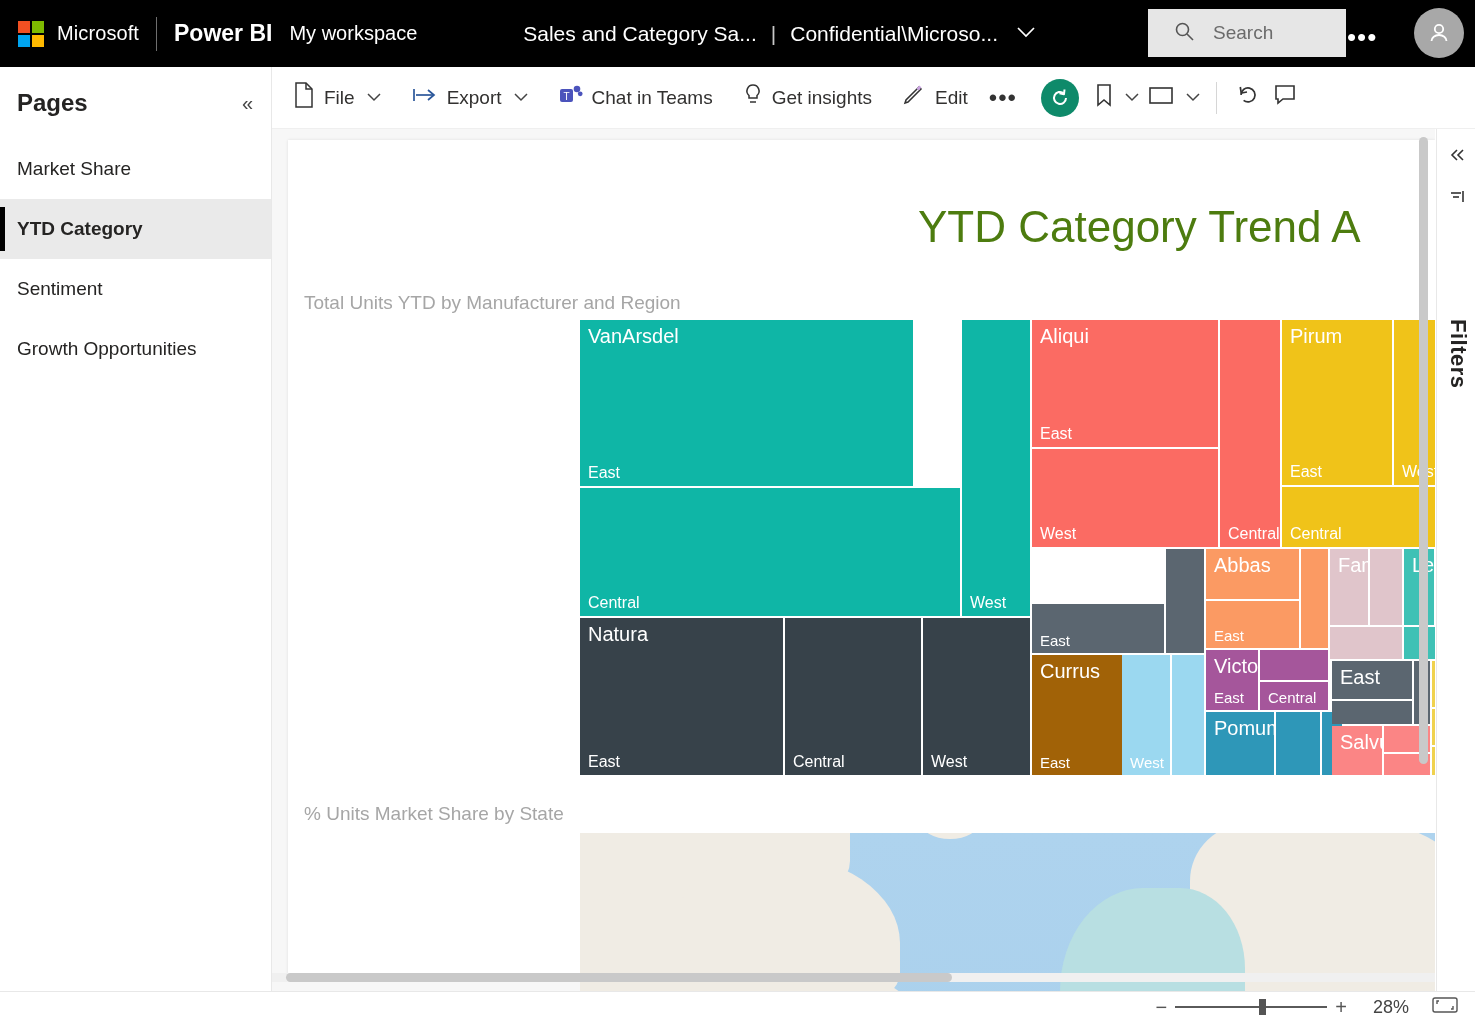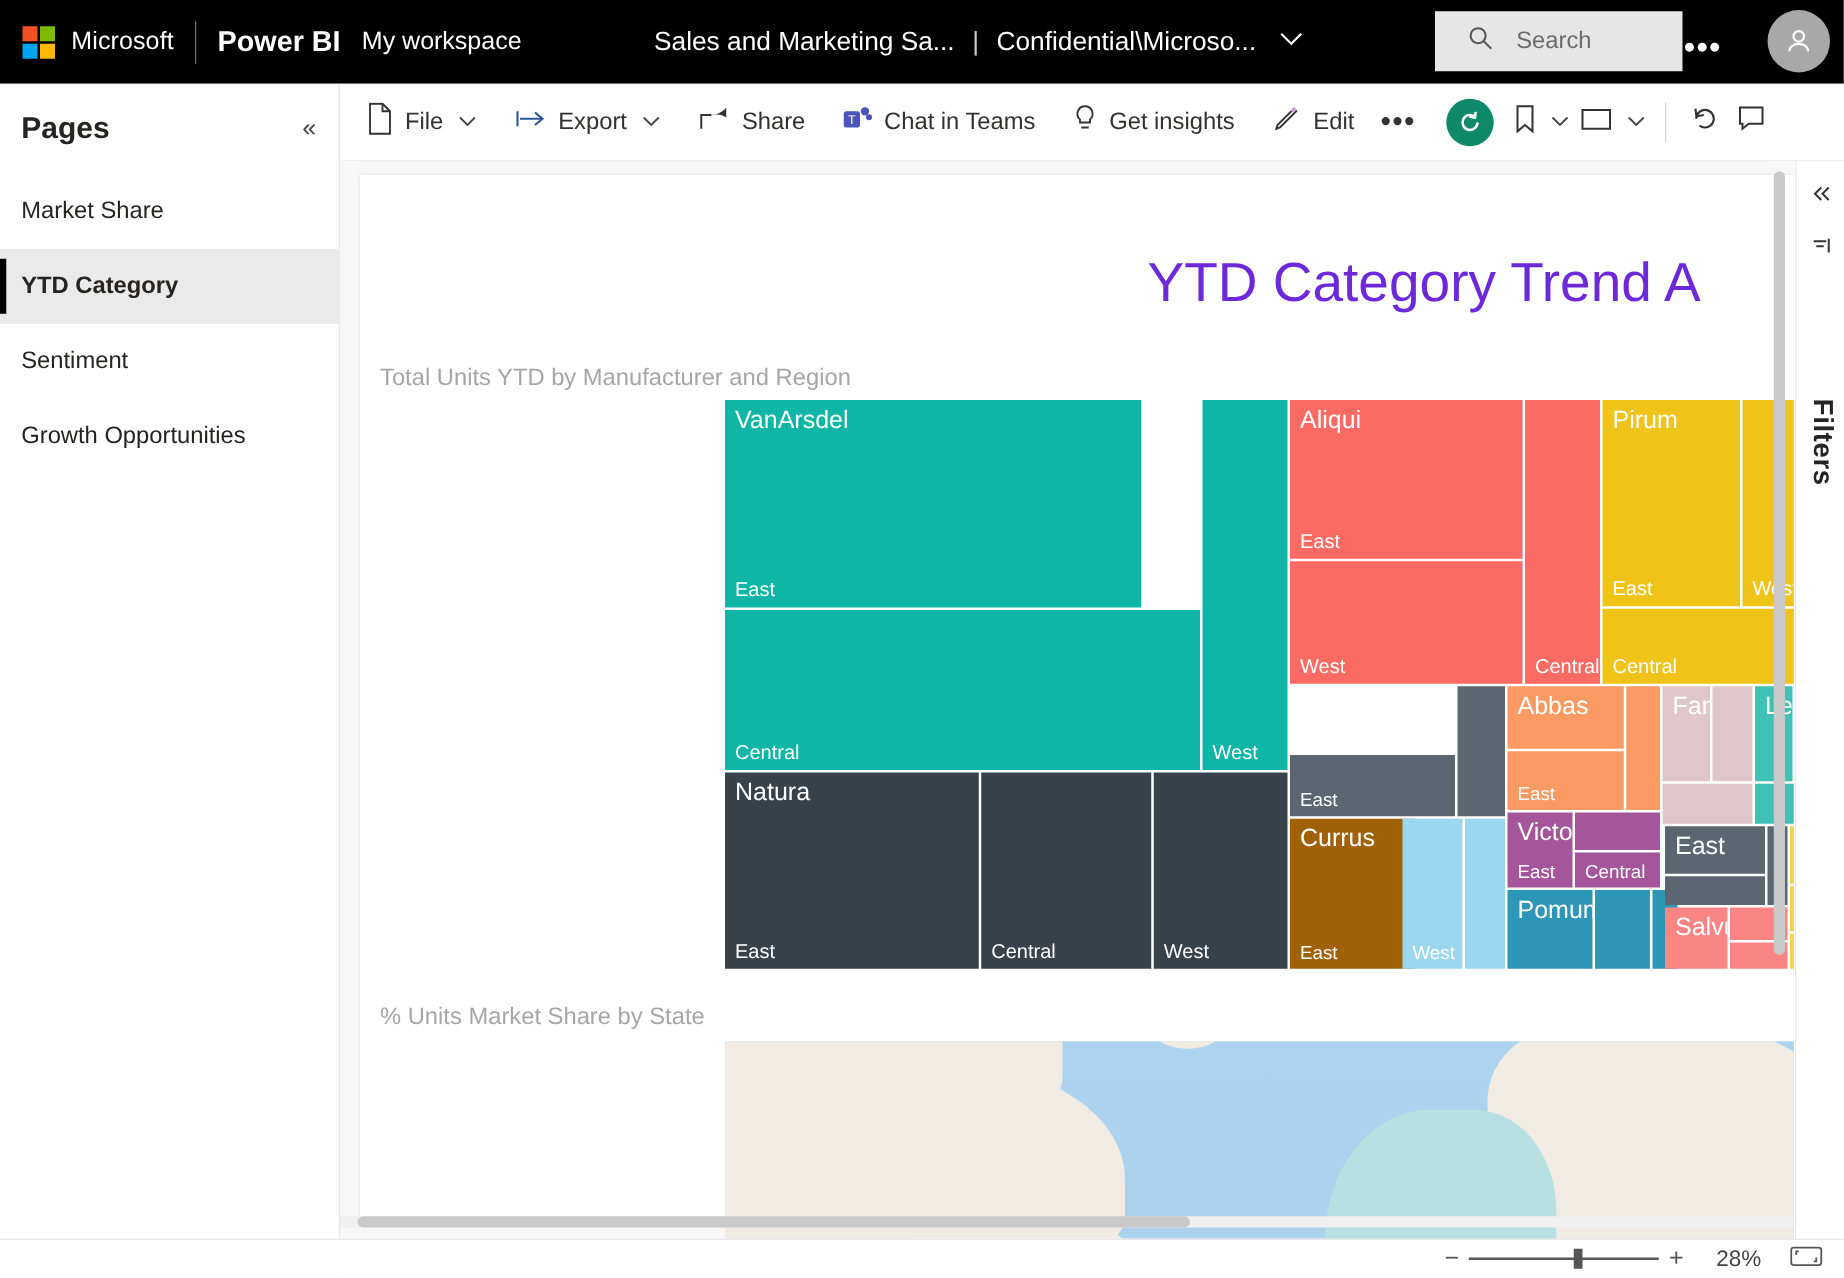--- a/index.html
+++ b/index.html
@@ -79,21 +79,21 @@
     background: #f7f7f7; overflow: hidden;
   }
   .hscroll-top {
     position: absolute; left: 286px; top: 129px; width: 1128px; height: 8px; background: #c9c9c9; border-radius: 4px;
   }
   .report-canvas {
     position: absolute; left: 16px; top: 11px; width: 1147px; height: 835px; background: #fff;
     box-shadow: 0 0 3px rgba(0,0,0,.10);
   }
   .report-heading {
-    position: absolute; left: 630px; top: 62px; font-size: 44px; color: #6d28d9; font-weight: 300;
+    position: absolute; left: 630px; top: 62px; font-size: 44px; color: #4d7c0f; font-weight: 300;
     white-space: nowrap;
   }
   .viz-title { position: absolute; font-size: 19px; color: #a6a6a6; white-space: nowrap; }
 
   
   .treemap { position: absolute; left: 292px; top: 180px; width: 878px; height: 455px; }
   .tile { position: absolute; overflow: hidden; }
   .tile .tname { position: absolute; left: 8px; top: 5px; color: #fff; font-size: 20px; white-space: nowrap; }
   .tile .treg { position: absolute; left: 8px; bottom: 4px; color: #fff; font-size: 16px; white-space: nowrap; }
   .tile .treg.sm { font-size: 15px; }
@@ -138,21 +138,21 @@
   <div class="ms-logo">
       <i></i>
       <i></i>
       <i></i>
       <i></i>
     </div>
   <div class="ms-name">Microsoft</div>
   <div class="divider-v"></div>
   <div class="pbi-name">Power BI</div>
   <div class="workspace">My workspace</div>
-  <div class="report-title-top">Sales and Marketing Sa...</div>
+  <div class="report-title-top">Sales and Category Sa...</div>
   <div class="pipe">|</div>
   <div class="sensitivity">Confidential\Microso...</div>
   <div class="chev-down">
     <svg width="20" height="13" viewBox="0 0 20 13">
         <path d="M2 2 L10 10 L18 2" stroke="#fff" stroke-width="1.7" fill="none"></path>
       </svg>
   </div>
   <div class="searchbox">
     <span class="sicon">
       <svg width="21" height="21" viewBox="0 0 21 21">
@@ -212,29 +212,20 @@
           <line x1="4" y1="9" x2="22" y2="9" stroke="#2b579a" stroke-width="1.7"></line>
           <path d="M16 4 L22 9 L16 14" stroke="#2b579a" stroke-width="1.7" fill="none"></path>
         </svg>
     </span>
     <span class="tb-label">Export</span>
     <span class="tb-caret">
       <svg width="16" height="10" viewBox="0 0 16 10">
           <path d="M2 2 L8 8 L14 2" stroke="#444" stroke-width="1.5" fill="none"></path>
         </svg>
     </span>
-  </div>
-  <div class="tb-item" style="margin-left:12px;">
-    <span>
-      <svg width="26" height="22" viewBox="0 0 26 22">
-          <path d="M2 19 V8 h8" stroke="#333" stroke-width="1.6" fill="none"></path>
-          <path d="M8 8 C14 8 19 6 22 2 L22 10 C18 7 13 7 8 9 Z" fill="#333"></path>
-        </svg>
-    </span>
-    <span class="tb-label">Share</span>
   </div>
   <div class="tb-item" style="margin-left:12px;">
     <span>
       <svg width="24" height="22" viewBox="0 0 24 22">
           <rect x="1" y="5" width="13" height="13" rx="2" fill="#4b53bc"></rect>
           <text x="7.5" y="15.5" font-size="10" fill="#fff" text-anchor="middle" font-family="Liberation Sans">T</text>
           <circle cx="18" cy="5" r="3.3" fill="#4b53bc"></circle>
           <circle cx="21.2" cy="9.8" r="2.4" fill="#4b53bc"></circle>
         </svg>
     </span>

